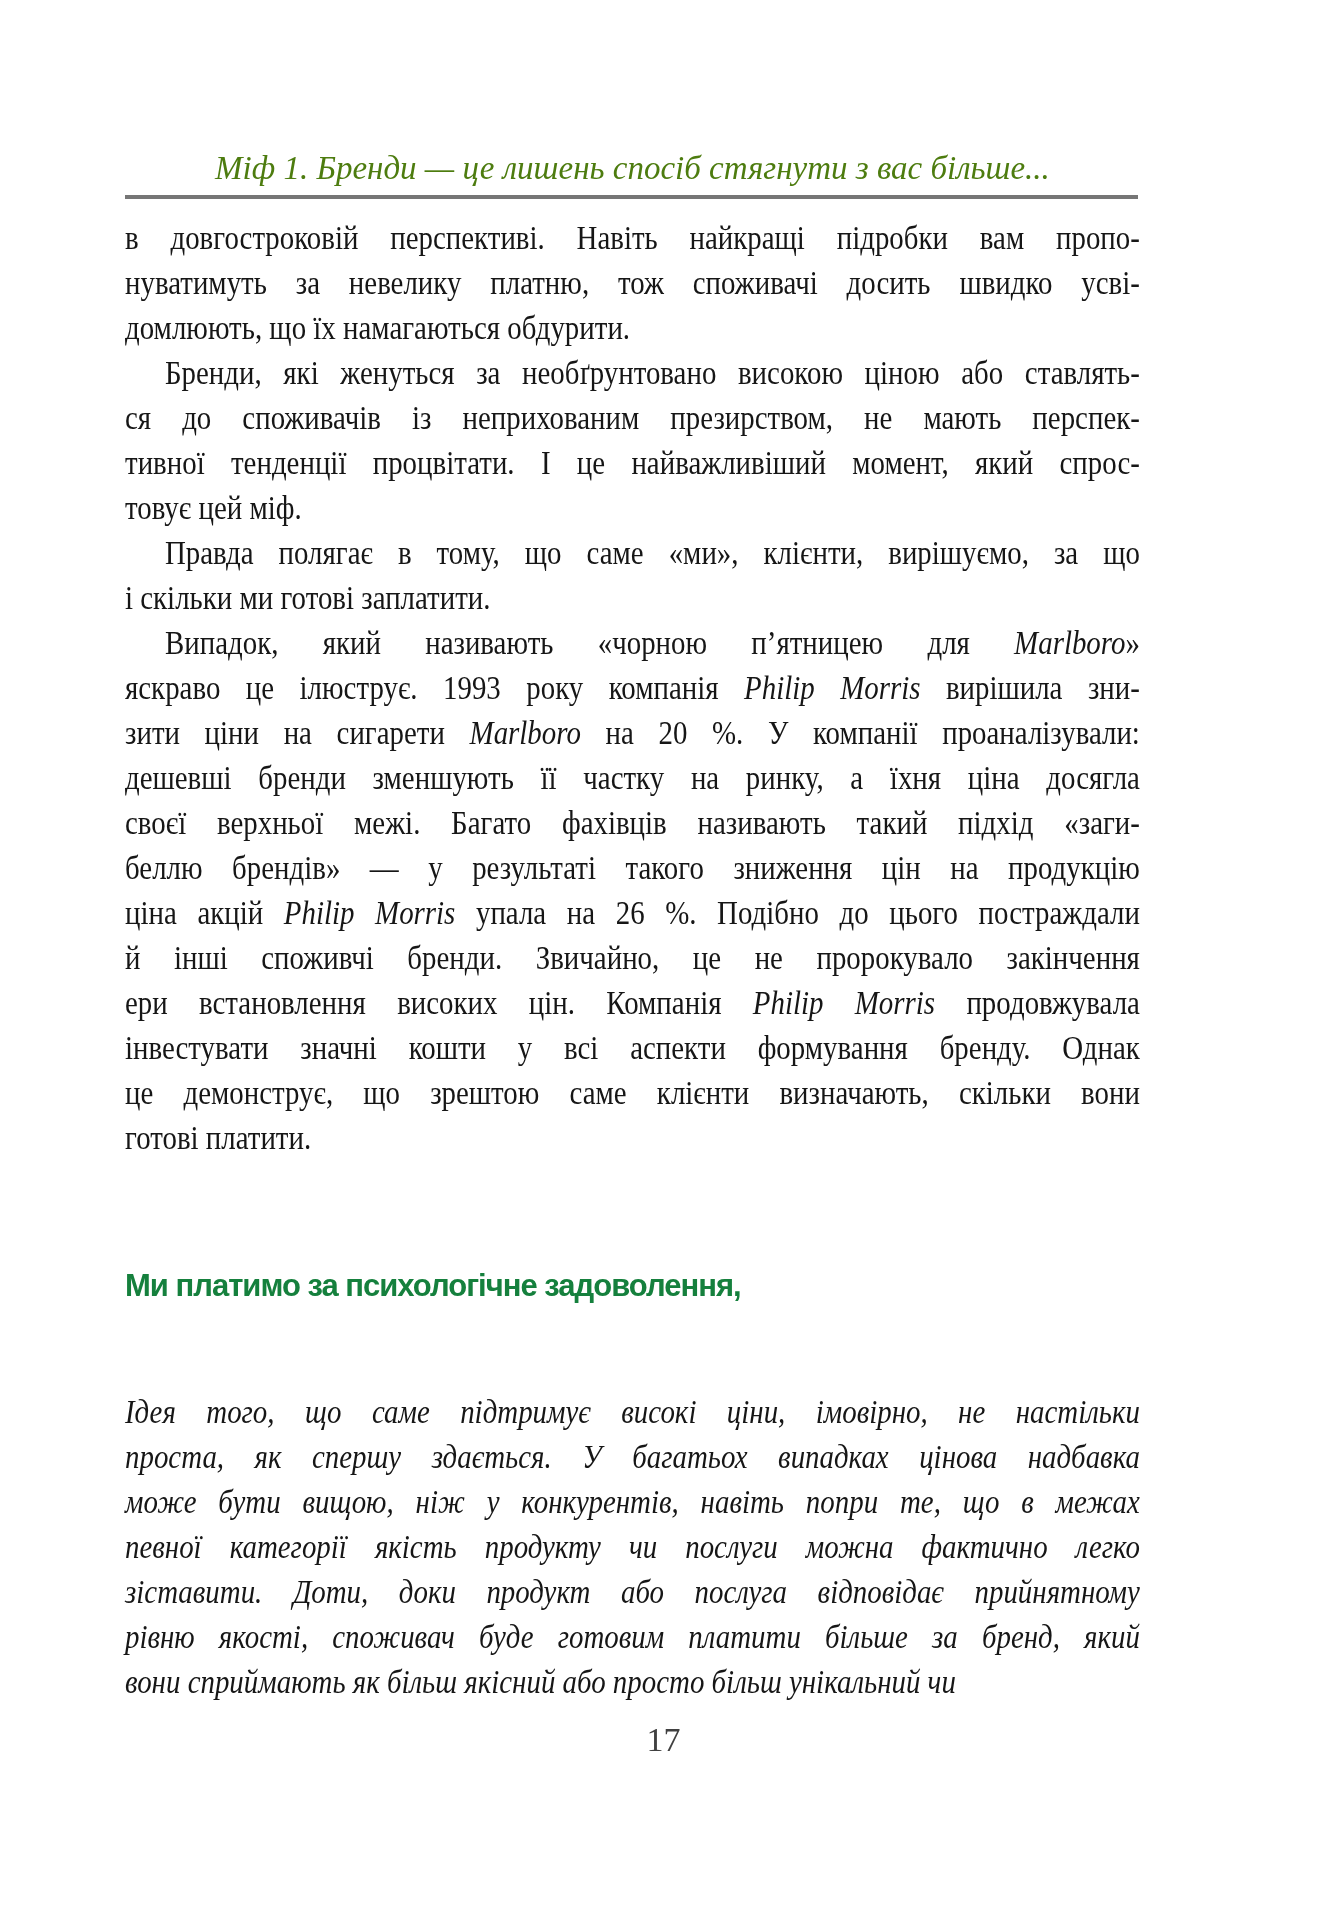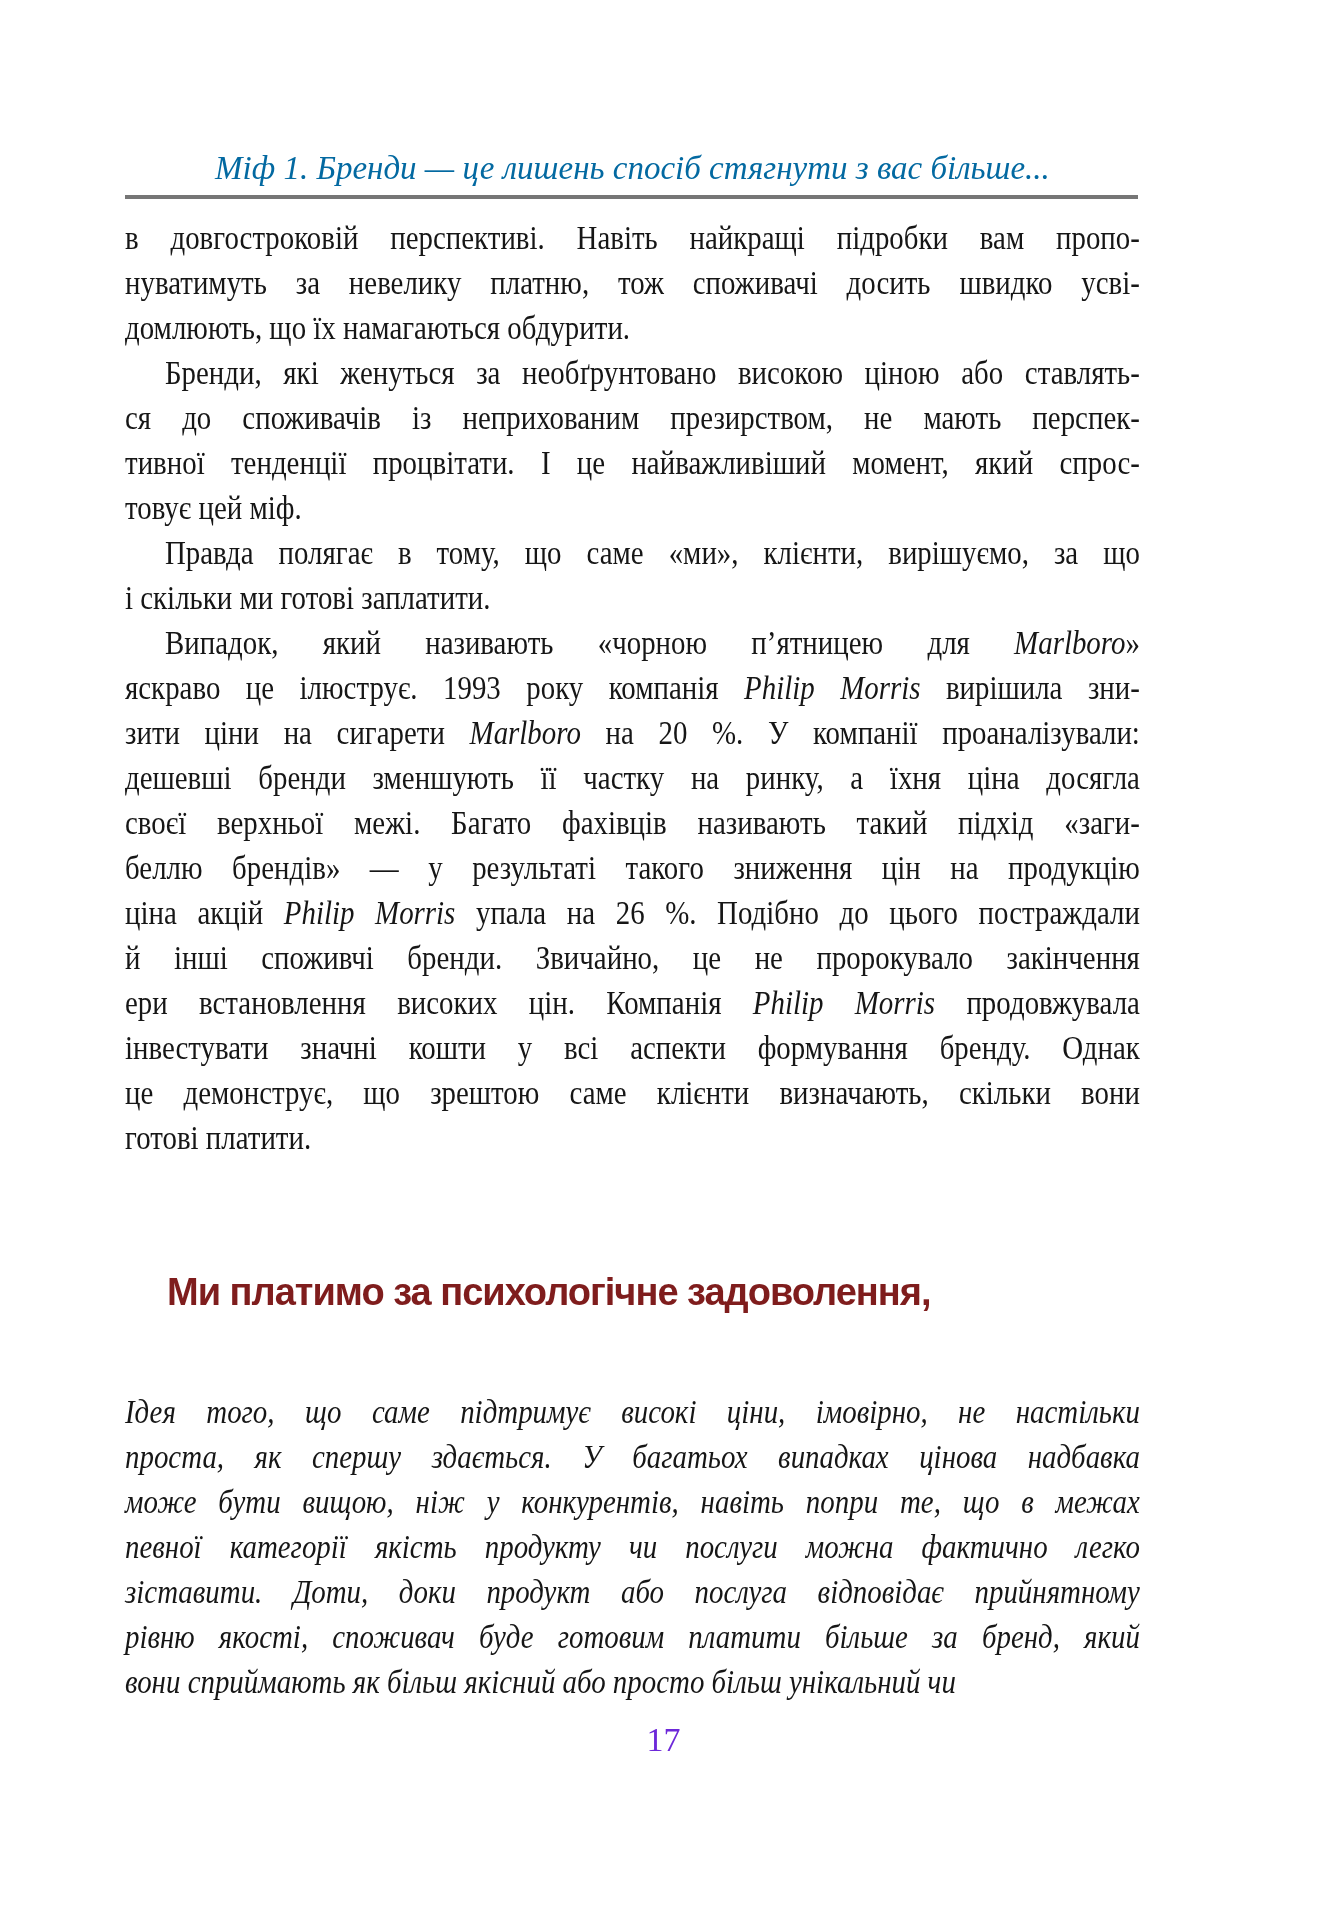--- a/index.html
+++ b/index.html
@@ -22,21 +22,21 @@
   .running-header {
     position: absolute;
     left: 125px;
     top: 148px;
     width: 1015px;
     text-align: center;
     font-style: italic;
     font-size: 33px;
     line-height: 40px;
     white-space: nowrap;
-    color: #0369a1;
+    color: #4d7c0f;
   }
   .header-rule {
     position: absolute;
     left: 125px;
     top: 195px;
     width: 1013px;
     height: 4px;
     background: #767676;
   }
 
@@ -63,38 +63,37 @@
   .line i { font-style: italic; }
 
   
   .section-heading {
     position: absolute;
     left: 125px;
     top: 1228px;
     width: 1100px;
     font-family: "Liberation Sans", sans-serif;
     font-weight: 700;
-    font-size: 38px;
+    font-size: 31px;
     line-height: 64px;
     letter-spacing: -1px;
-    color: #7f1d1d;
-    margin-left: 42px;
+    color: #15803d;
   }
   .section-heading .heading-line { display: block; }
 
   
   .page-number {
     position: absolute;
     left: 0;
     top: 1720px;
     width: 1327px;
     text-align: center;
     font-size: 34px;
     line-height: 40px;
-    color: #6d28d9;
+    color: #404040;
   }
 </style>
 </head>
 <body>
 
 <div class="page">
 
   <div class="running-header">Міф 1. Бренди — це лишень спосіб стягнути з вас більше...</div>
 
   <div class="header-rule"></div>

